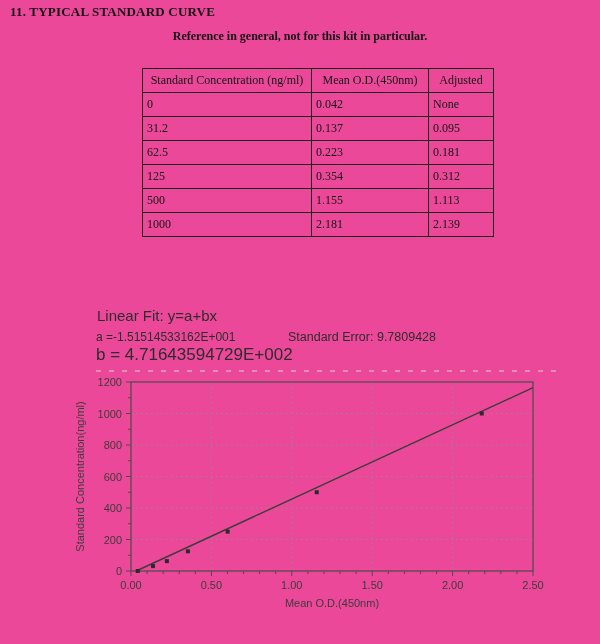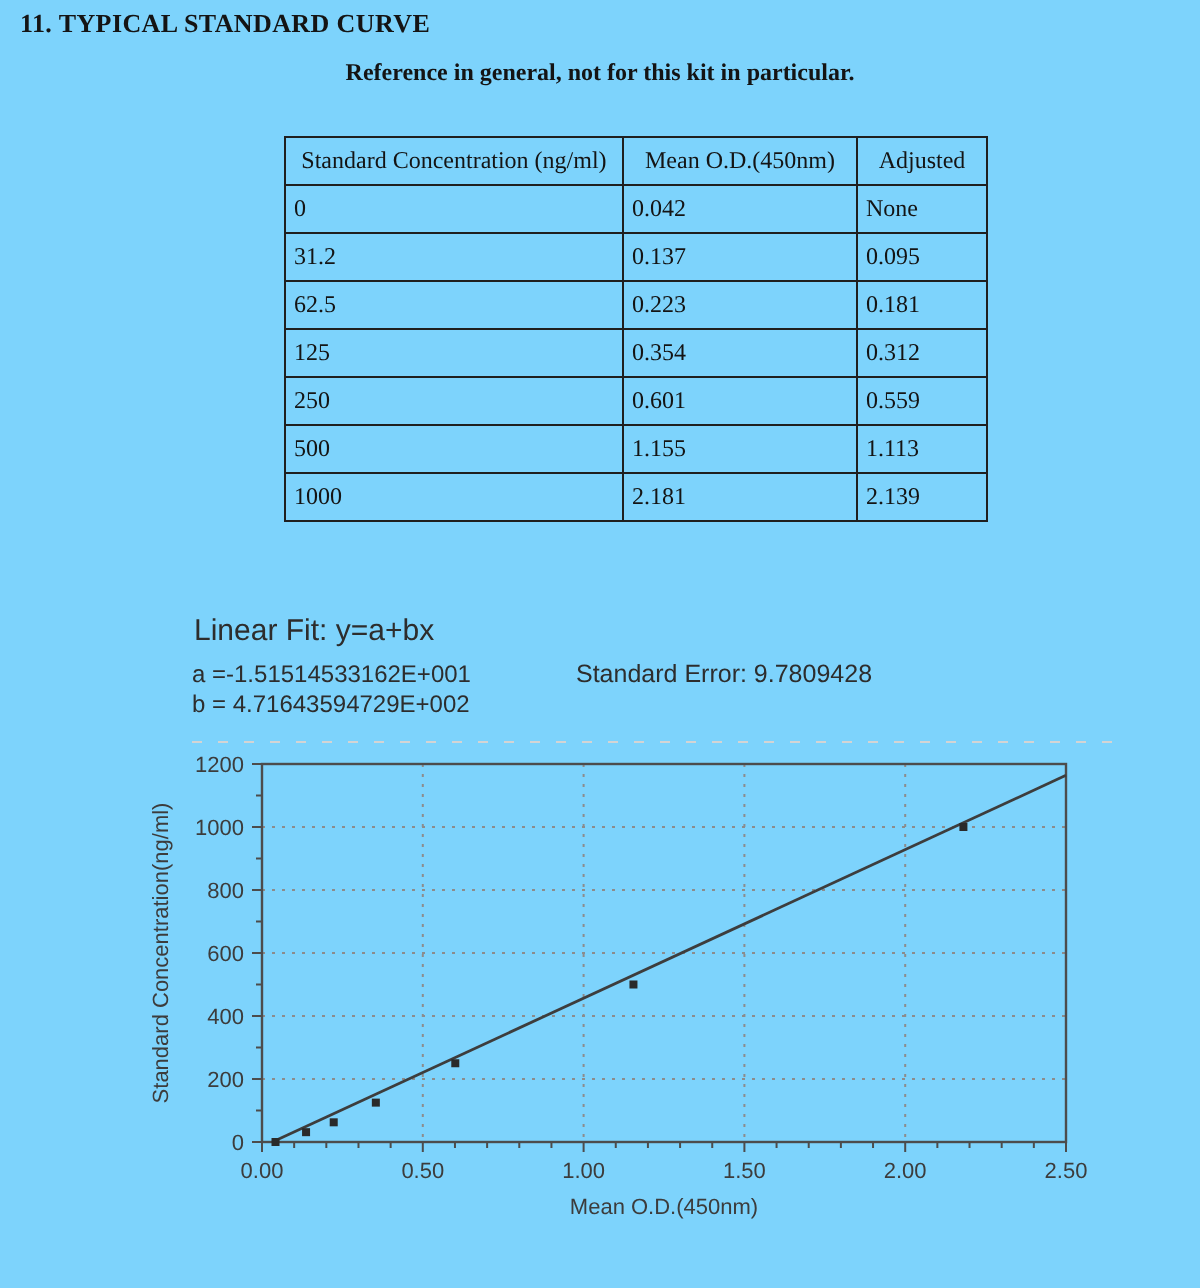--- a/index.html
+++ b/index.html
@@ -1,29 +1,29 @@
 <!DOCTYPE html>
 <html><head>
 <meta charset="utf-8">
 <style>
   html,body{margin:0;padding:0;background:#ffffff;}
-  .page{position:relative;width:600px;height:644px;background:#7dd3fc;overflow:hidden;
+  .page{position:relative;width:600px;height:644px;background:#ec4899;overflow:hidden;
         font-family:"Liberation Serif",serif;color:#141414;}
   .doc-title{position:absolute;left:10px;top:4px;font-size:13px;font-weight:bold;letter-spacing:.2px;}
   .doc-subtitle{position:absolute;left:0;top:29px;width:100%;text-align:center;
         font-size:12px;font-weight:bold;}
   table.standards{position:absolute;left:142px;top:68px;border-collapse:collapse;
         font-size:12px;color:#141414;table-layout:fixed;}
   table.standards th,table.standards td{border:1px solid #1f1f1f;font-weight:normal;
         vertical-align:middle;padding:0 4px;height:23px;}
   .col-conc{width:160px;} .col-od{width:108px;} .col-adj{width:56px;}
   .fit{position:absolute;font-family:"Liberation Sans",sans-serif;color:#2d2d2d;white-space:nowrap;}
   .fit-title{left:97px;top:307px;font-size:15px;}
   .fit-a{left:96px;top:330px;font-size:12px;}
-  .fit-b{left:96px;top:345px;font-size:12px;}
+  .fit-b{left:96px;top:345px;font-size:17px;}
   .fit-se{left:288px;top:330px;font-size:12.5px;}
   .fit-cc{left:288px;top:345px;font-size:12.5px;}
   svg.curve{position:absolute;left:60px;top:368px;width:510px;height:250px;}
 </style>
 </head>
 <body>
 
 <div class="page">
 
   <div class="doc-title">11. TYPICAL STANDARD CURVE</div>
@@ -50,25 +50,20 @@
         </tr>
         <tr>
           <td>62.5</td>
           <td>0.223</td>
           <td>0.181</td>
         </tr>
         <tr>
           <td>125</td>
           <td>0.354</td>
           <td>0.312</td>
-        </tr>
-        <tr>
-          <td>250</td>
-          <td>0.601</td>
-          <td>0.559</td>
         </tr>
         <tr>
           <td>500</td>
           <td>1.155</td>
           <td>1.113</td>
         </tr>
         <tr>
           <td>1000</td>
           <td>2.181</td>
           <td>2.139</td>

